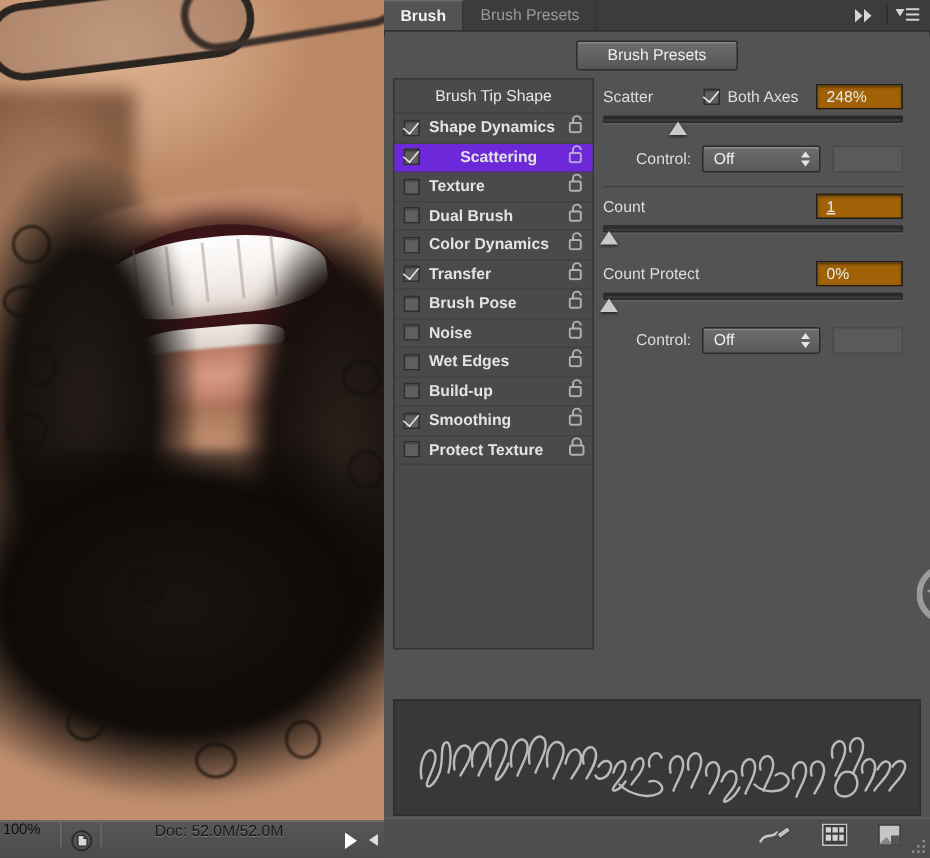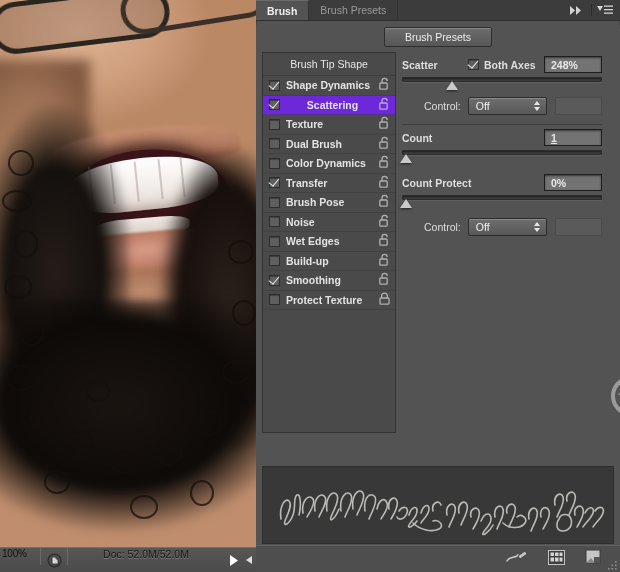--- a/index.html
+++ b/index.html
@@ -223,26 +223,26 @@
   .lrow-label {
     flex: 1; font-size: 10.5px; color: #e3e3e3;
     white-space: nowrap; overflow: hidden;
   }
   .lock { flex: 0 0 auto; opacity: 0.75; }
 
   
   .ctlcol { width: 212px; padding: 0 6px 0 6px; }
   .crow {
     display: flex; align-items: center; justify-content: space-between;
-    height: 19px; margin-top: 3px; font-weight: bold;
+    height: 19px; margin-top: 3px;
   }
   .clabel { font-size: 10.5px; color: #dedede; }
   .cnum {
     width: 58px; height: 17px;
-    background: #737373;
+    background: #a16207;
     border: 1px solid #1e1e1e;
     color: #e8e8e8; font-size: 10.5px;
     display: flex; align-items: center; padding-left: 6px;
     box-shadow: inset 0 1px 2px rgba(0,0,0,0.5);
   }
   .cnum.val-underline span { text-decoration: underline; }
   .chk-wrap { display: flex; align-items: center; gap: 5px; margin-left: 22px; }
   .chk {
     width: 11px; height: 11px;
     background: #5f5f5f; border: 1px solid #2e2e2e;

